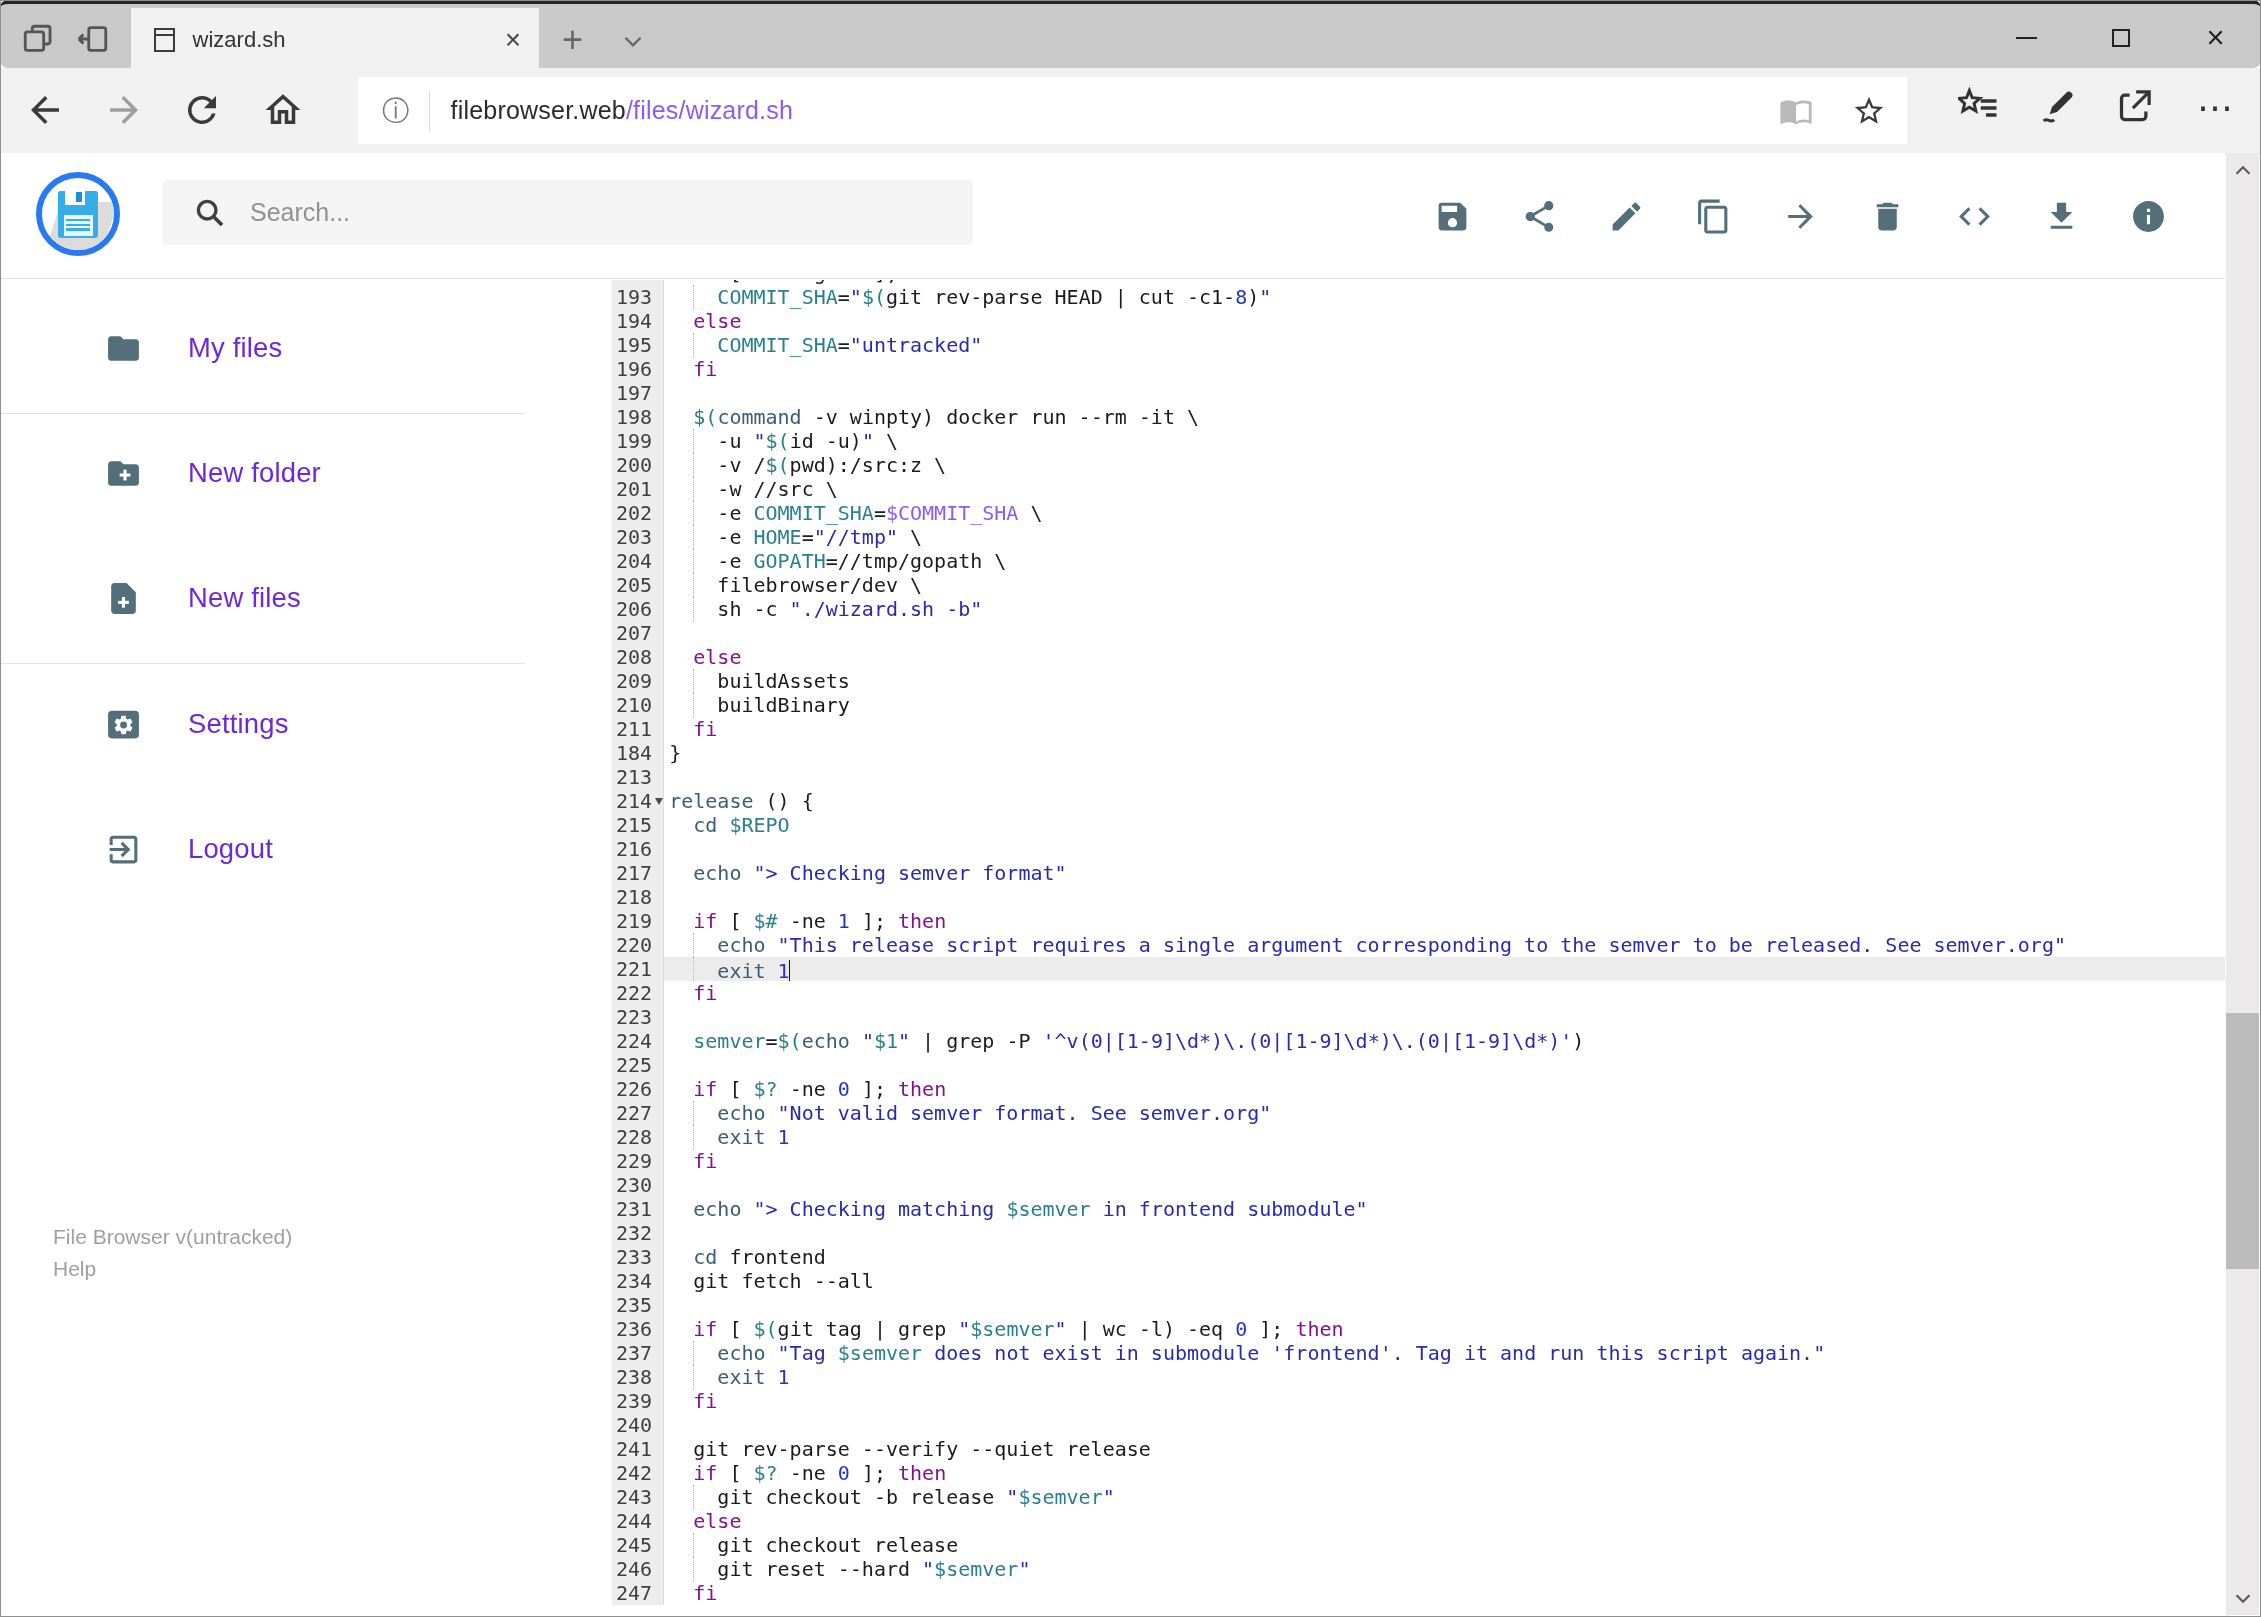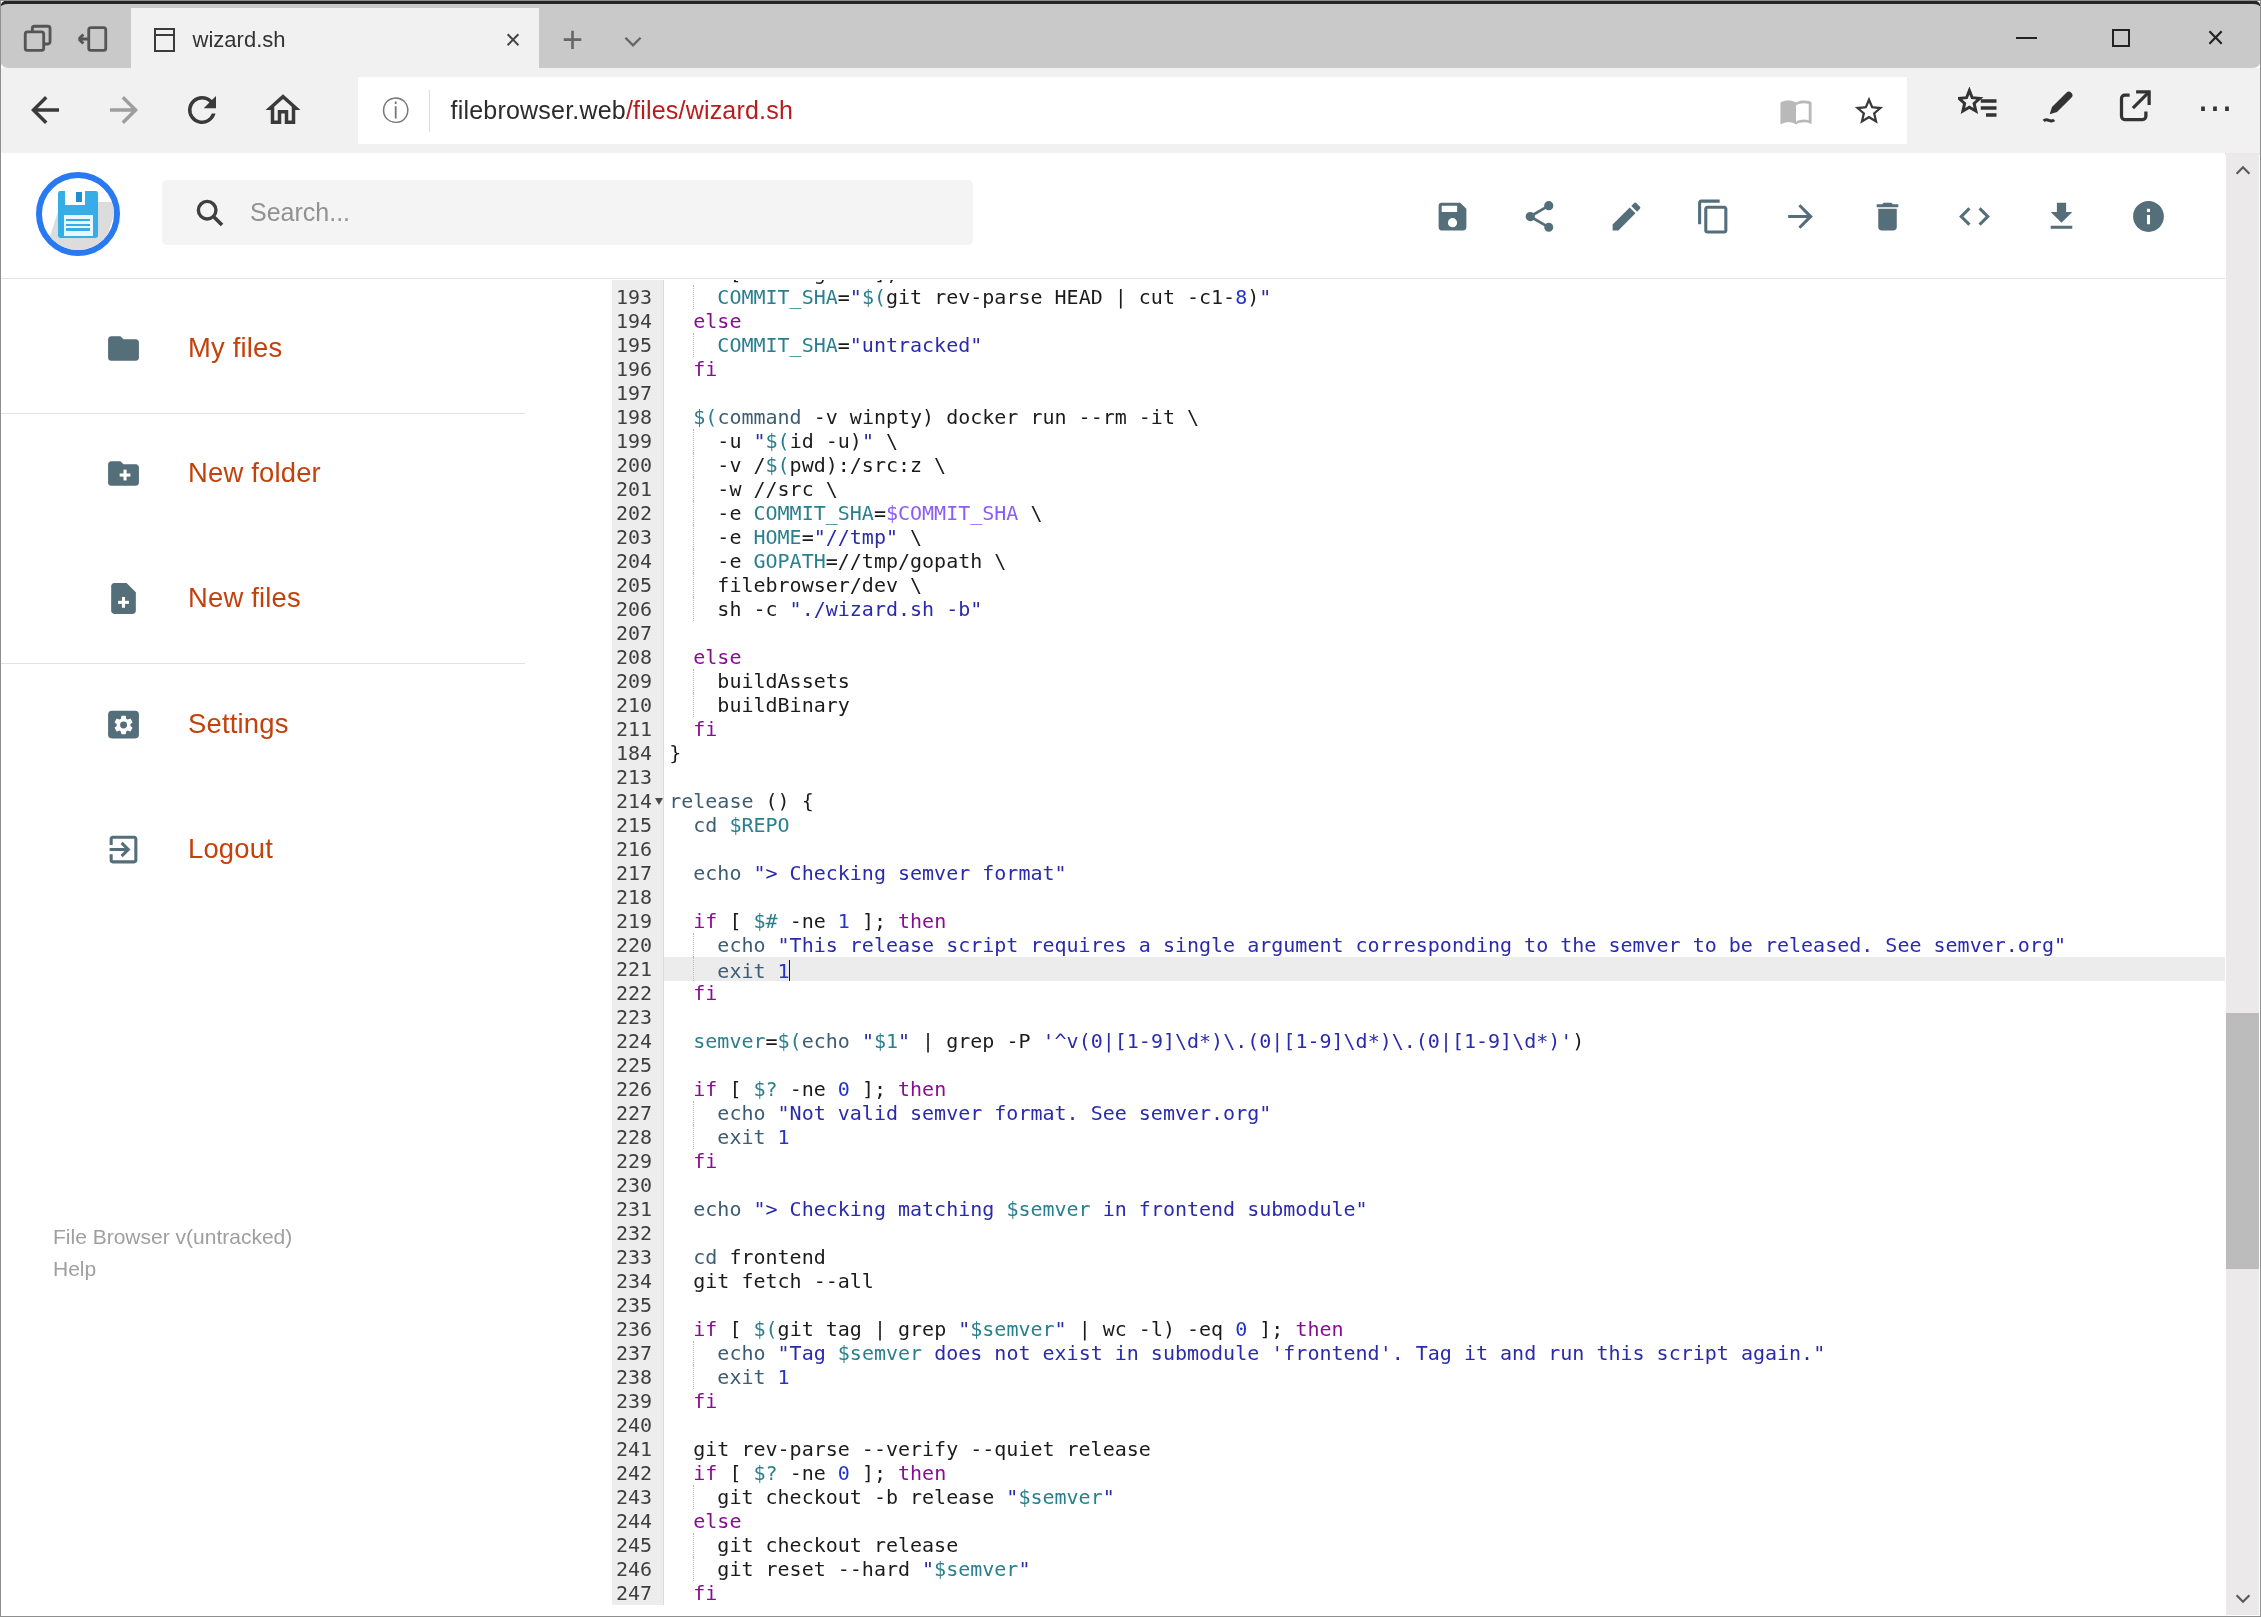--- a/index.html
+++ b/index.html
@@ -20,21 +20,21 @@
   .wb-min{left:1990px;} .wb-max{left:2084px;} .wb-close{left:2179px;font-size:31px;font-weight:300;}
   .wb-min i{display:block;width:21px;height:2.4px;background:#222;}
   .wb-max i{display:block;width:18px;height:18px;border:2.4px solid #222;box-sizing:border-box;}
   
   .navbar{position:absolute;left:0;top:68px;right:0;height:86px;background:#f1f1f1;border-bottom:0.8px solid #d2d2d2;box-sizing:border-box;}
   .nav-ic{position:absolute;top:21px;width:42px;height:42px;}
   .urlbox{position:absolute;left:358px;top:9px;width:1549px;height:67px;background:#fff;display:flex;align-items:center;}
   .url-info{margin-left:24px;font-size:27.4px;color:#767676;}
   .url-divider{width:0.8px;height:42px;background:#dcdcdc;margin-left:19.4px;margin-right:21px;}
   .url-text{font-size:25px;letter-spacing:0.2px;}
-  .url-host{color:#2b2b2b;} .url-path{color:#b91c1c;}
+  .url-host{color:#2b2b2b;} .url-path{color:#8b5cf6;}
   .url-right{margin-left:auto;display:flex;align-items:center;gap:39px;margin-right:21px;}
   .after-url{position:absolute;top:19.4px;width:45px;height:45px;}
   
   .appheader{position:absolute;left:0;top:153px;right:36px;height:126px;background:#fff;border-bottom:0.8px solid #e3e3e3;box-sizing:border-box;}
   .logo{position:absolute;left:36px;top:19.4px;width:84px;height:84px;border-radius:50%;border:6.5px solid #2979f2;box-sizing:border-box;background:#fff;display:flex;align-items:center;justify-content:center;overflow:hidden;}
   .logo .shadow{position:absolute;left:11.3px;top:24px;width:57px;height:50px;background:#dcdcdc;transform:skewX(-18deg);}
   .floppy{position:relative;width:40px;height:47px;background:#35aee8;border-radius:2.4px;}
   .floppy .label-top{position:absolute;left:7.3px;top:0;width:19.4px;height:14.5px;background:#fff;}
   .floppy .slot{position:absolute;left:18px;top:1.6px;width:5.7px;height:9.7px;background:#1d8fd1;}
   .floppy .label-bot{position:absolute;left:5.7px;bottom:2.4px;width:29px;height:21px;background:#e8f6fd;}
@@ -43,21 +43,21 @@
   .searchbox{position:absolute;left:162px;top:27px;width:811px;height:65px;background:#f4f4f4;border-radius:4.8px;display:flex;align-items:center;}
   .searchbox svg{margin-left:31px;}
   .searchbox input{border:none;outline:none;background:transparent;font-family:"Liberation Sans",sans-serif;font-size:25px;color:#333;margin-left:21px;width:662px;}
   .searchbox input::placeholder{color:#919191;}
   .toolbar{position:absolute;right:58px;top:0;height:126px;display:flex;align-items:center;gap:50px;}
   .toolbar .tbtn{width:37px;height:37px;display:flex;align-items:center;justify-content:center;}
   
   .sidebar{position:absolute;left:0;top:279px;width:530px;bottom:0;background:#fff;}
   .side-item{position:absolute;left:0;width:530px;height:48px;display:flex;align-items:center;cursor:pointer;}
   .side-item .sic{position:absolute;left:105px;width:37px;height:37px;}
-  .side-item .slabel{position:absolute;left:188px;font-size:27.4px;font-weight:500;color:#c2410c;letter-spacing:0.2px;}
+  .side-item .slabel{position:absolute;left:188px;font-size:27.4px;font-weight:500;color:#6d28d9;letter-spacing:0.2px;}
   .side-div{position:absolute;left:0;width:525px;height:0.8px;background:#e2e2e2;}
   .side-footer{position:absolute;left:53px;font-size:21px;color:#9f9f9f;}
   
   .editor{position:absolute;left:612px;top:280px;width:1613px;height:1334px;overflow:hidden;background:#fff;}
   .lines{margin-top:-19.4px;}
   .row{display:flex;height:24px;font-family:"DejaVu Sans Mono","Liberation Mono",monospace;font-size:20px;line-height:24px;}
   .gut{flex:0 0 40px;background:#ededed;border-right:0.8px solid #dcdcdc;text-align:right;padding-right:10.5px;color:#3f3f3f;position:relative;}
   .cd{flex:1;padding-left:5.7px;white-space:pre;position:relative;overflow:hidden;}
   .cd.active{background:#ececec;}
   .guide{position:absolute;top:0;bottom:0;border-left:0.8px dotted #b9b9b9;}

